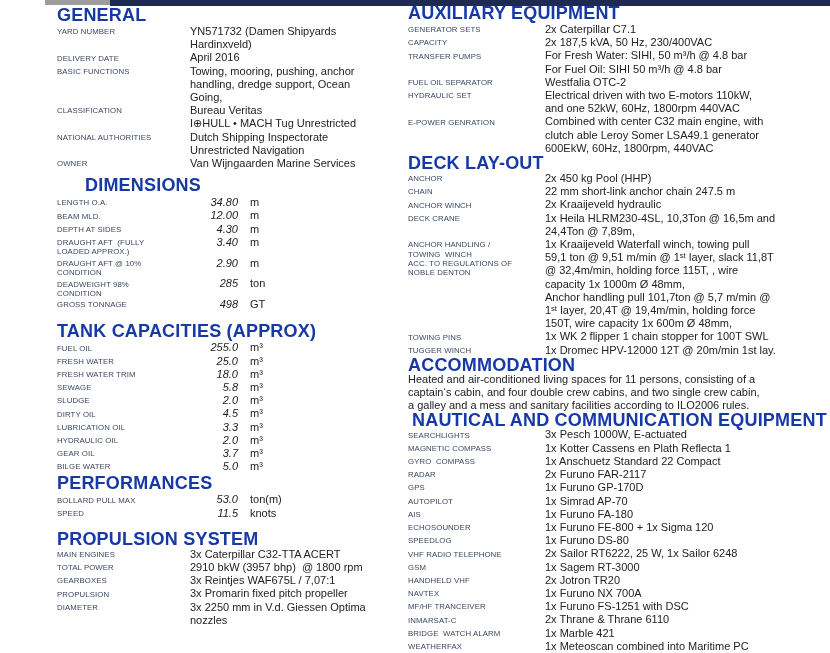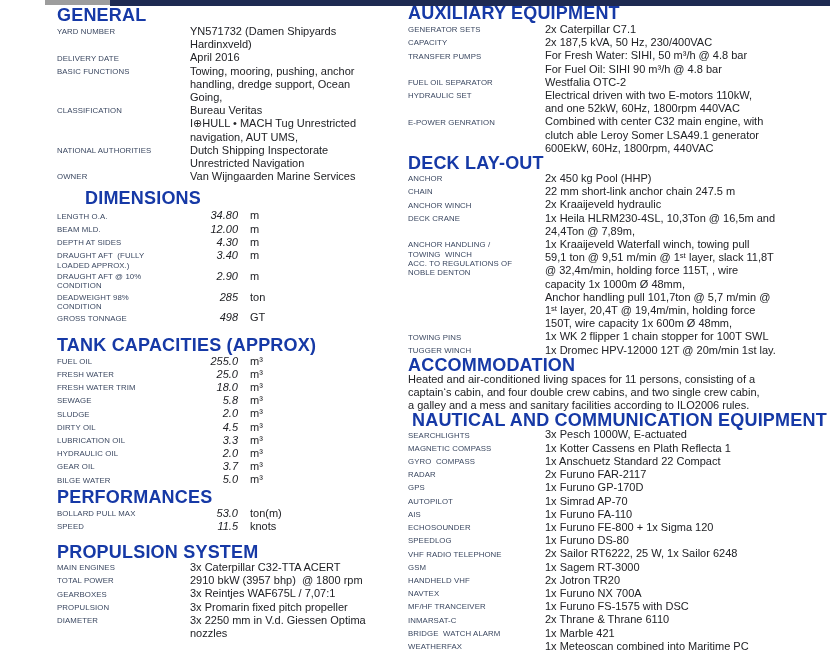--- a/index.html
+++ b/index.html
@@ -128,21 +128,20 @@
             <div class="vline">Going,</div>
           </div>
         </div>
         <div class="row">
           <div class="label">
             <div class="lline">CLASSIFICATION</div>
           </div>
           <div class="value">
             <div class="vline">Bureau Veritas</div>
             <div class="vline">I⊕HULL • MACH Tug Unrestricted</div>
-            <div class="vline">navigation, AUT UMS,</div>
           </div>
         </div>
         <div class="row">
           <div class="label">
             <div class="lline">NATIONAL AUTHORITIES</div>
           </div>
           <div class="value">
             <div class="vline">Dutch Shipping Inspectorate</div>
             <div class="vline">Unrestricted Navigation</div>
           </div>
@@ -364,21 +363,21 @@
           <div class="value">
             <div class="vline">2x 187,5 kVA, 50 Hz, 230/400VAC</div>
           </div>
         </div>
         <div class="row">
           <div class="label">
             <div class="lline">TRANSFER PUMPS</div>
           </div>
           <div class="value">
             <div class="vline">For Fresh Water: SIHI, 50 m³/h @ 4.8 bar</div>
-            <div class="vline">For Fuel Oil: SIHI 90 m³/h @ 4.8 bar</div>
+            <div class="vline">For Fuel Oil: SIHI 50 m³/h @ 4.8 bar</div>
           </div>
         </div>
         <div class="row">
           <div class="label">
             <div class="lline">FUEL OIL SEPARATOR</div>
           </div>
           <div class="value">
             <div class="vline">Westfalia OTC-2</div>
           </div>
         </div>
@@ -527,21 +526,21 @@
           </div>
           <div class="value">
             <div class="vline">1x Simrad AP-70</div>
           </div>
         </div>
         <div class="row">
           <div class="label">
             <div class="lline">AIS</div>
           </div>
           <div class="value">
-            <div class="vline">1x Furuno FA-110</div>
+            <div class="vline">1x Furuno FA-180</div>
           </div>
         </div>
         <div class="row">
           <div class="label">
             <div class="lline">ECHOSOUNDER</div>
           </div>
           <div class="value">
             <div class="vline">1x Furuno FE-800 + 1x Sigma 120</div>
           </div>
         </div>
@@ -583,21 +582,21 @@
           </div>
           <div class="value">
             <div class="vline">1x Furuno NX 700A</div>
           </div>
         </div>
         <div class="row">
           <div class="label">
             <div class="lline">MF/HF TRANCEIVER</div>
           </div>
           <div class="value">
-            <div class="vline">1x Furuno FS-1575 with DSC</div>
+            <div class="vline">1x Furuno FS-1251 with DSC</div>
           </div>
         </div>
         <div class="row">
           <div class="label">
             <div class="lline">INMARSAT-C</div>
           </div>
           <div class="value">
             <div class="vline">2x Thrane &amp; Thrane 6110</div>
           </div>
         </div>

